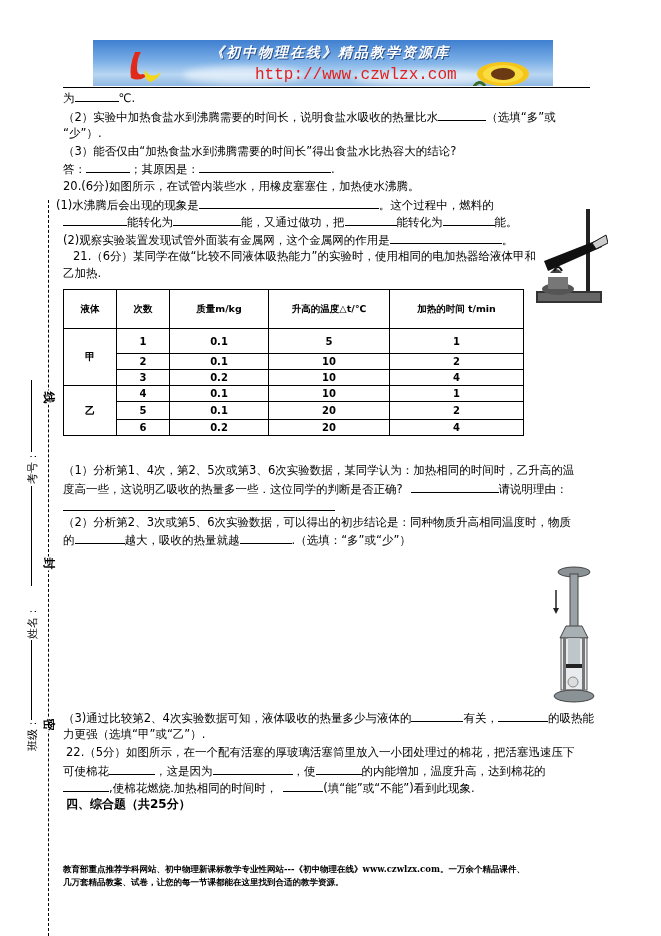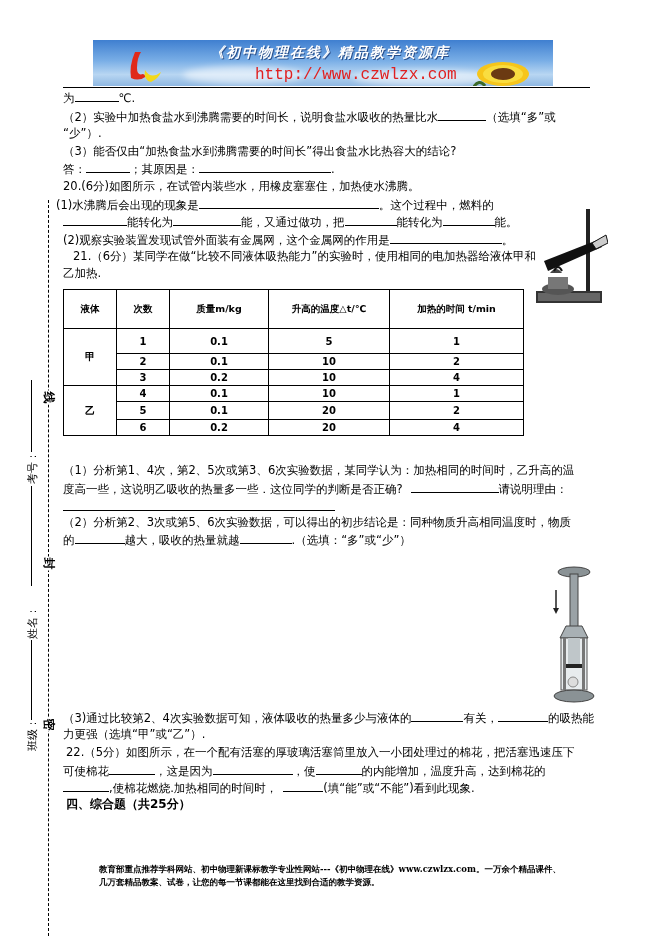--- a/index.html
+++ b/index.html
@@ -31,21 +31,21 @@
     table.data td.liquid { font-size: 10px; }
 
     .binding { position: absolute; left: 48px; top: 200px; height: 736px; width: 0; border-left: 1px dashed #000; }
     .bind-mark { position: absolute; left: 41px; font-size: 12px; font-weight: bold; background: #fff;
                  transform: rotate(90deg); transform-origin: center; width: 14px; text-align: center; }
     .side-label { position: absolute; left: 16px; font-size: 11px; transform: rotate(-90deg); white-space: nowrap;
                   transform-origin: center; }
     .side-rule { position: absolute; left: 31px; width: 0; border-left: 1px solid #000; }
 
     .footer { position: absolute; left: 63px; top: 863px; font-size: 8.5px; font-weight: bold; line-height: 13px;
-              font-family: "DejaVu Serif", serif; margin-left: 36px; }
+              font-family: "DejaVu Serif", serif; }
     .illus { position: absolute; }
   </style>
 </head>
 <body>
 
 <div class="banner">
   <div class="cloud" style="left:90px;top:26px;width:120px;height:18px;"></div>
   <div class="cloud" style="left:260px;top:30px;width:140px;height:16px;"></div>
   <svg class="logo" viewBox="0 0 40 34">
     <path d="M10 2 Q4 16 6 28 Q14 32 22 26 L18 24 Q12 26 12 18 Q12 8 16 2 Z" fill="#e02a1a"></path>

